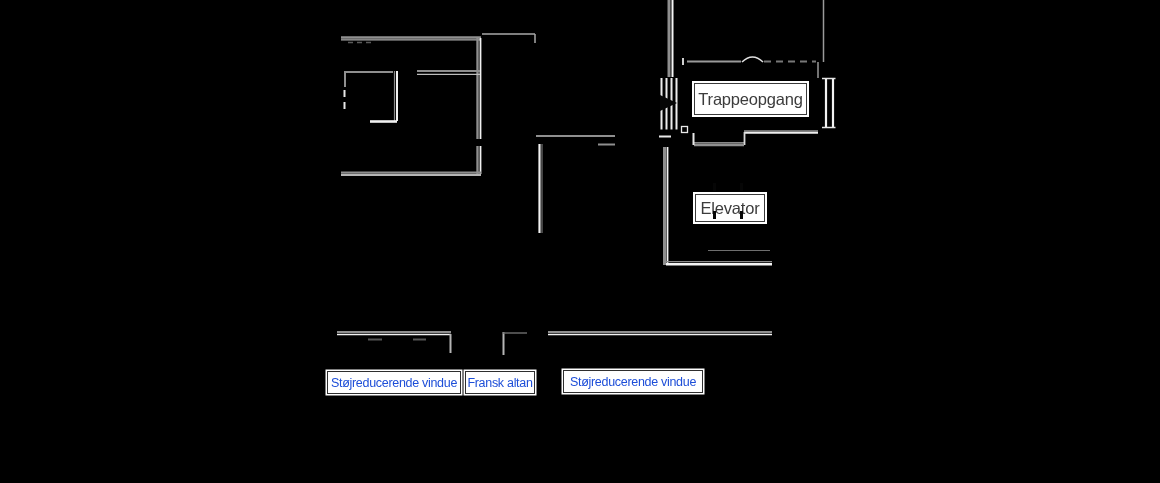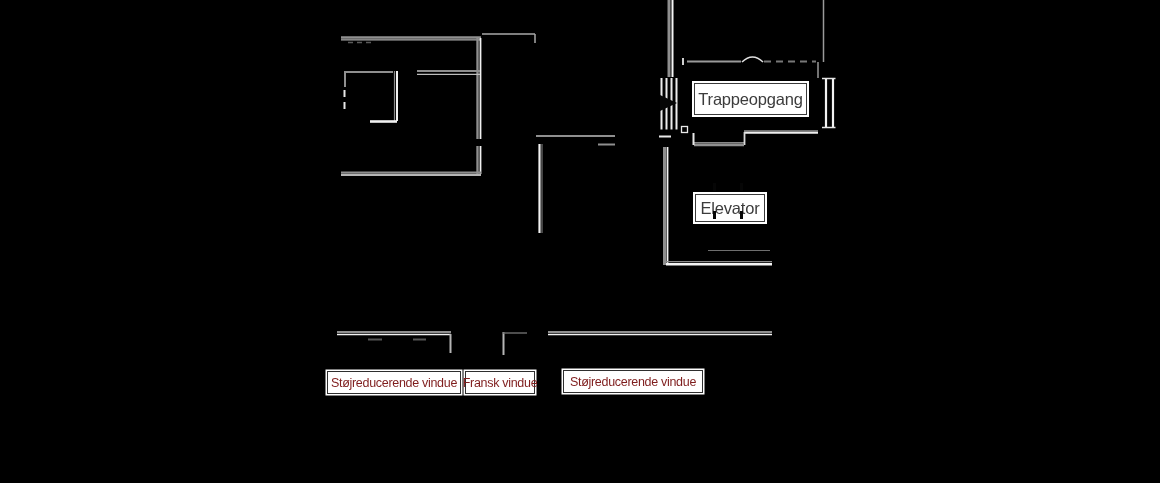--- a/index.html
+++ b/index.html
@@ -8,21 +8,21 @@
     width:1160px;height:483px;
     background:#000;
     overflow:hidden;
     font-family:"Liberation Sans", sans-serif;
   }
   #plan-svg{position:absolute;left:0;top:0;}
   .room-label{
     position:absolute;
     display:flex;align-items:center;justify-content:center;
     background:#ffffff;
-    color:#7f1d1d;
+    color:#1d4ed8;
     white-space:nowrap;
     box-sizing:border-box;
     z-index:5;
   }
   .room-label.big{
     border:1.5px solid #3a3a3a;
     box-shadow:0 0 0 2px #ffffff;
     font-size:16.5px;
     color:#3c3c3c;
     letter-spacing:-0.2px;
@@ -113,21 +113,21 @@
         <path d="M742,62 Q752.5,52 763,62" fill="none" stroke="#e0e0e0" stroke-width="1.5"></path>
       </g>
   </svg>
 
   <div class="room-label big" style="left:694px;top:83px;width:113px;height:32px;">Trappeopgang</div>
 
   <div class="room-label big" style="left:695px;top:194px;width:70px;height:28px;">Elevator</div>
 
   <div class="room-label small" style="left:327px;top:371px;width:134px;height:23px;">Støjreducerende vindue</div>
 
-  <div class="room-label small" style="left:465px;top:371px;width:70px;height:23px;">Fransk vindue</div>
+  <div class="room-label small" style="left:465px;top:371px;width:70px;height:23px;">Fransk altan</div>
 
   <div class="room-label small" style="left:563px;top:370px;width:140px;height:23px;">Støjreducerende vindue</div>
 
   <div id="ticks-layer">
       <div class="shaft-tick" style="left: 713px; top: 183px;"></div>
       <div class="shaft-tick" style="left: 740px; top: 183px;"></div>
       <div class="shaft-tick" style="left: 713px; top: 211px;"></div>
       <div class="shaft-tick" style="left: 740px; top: 211px;"></div>
     </div>
 

